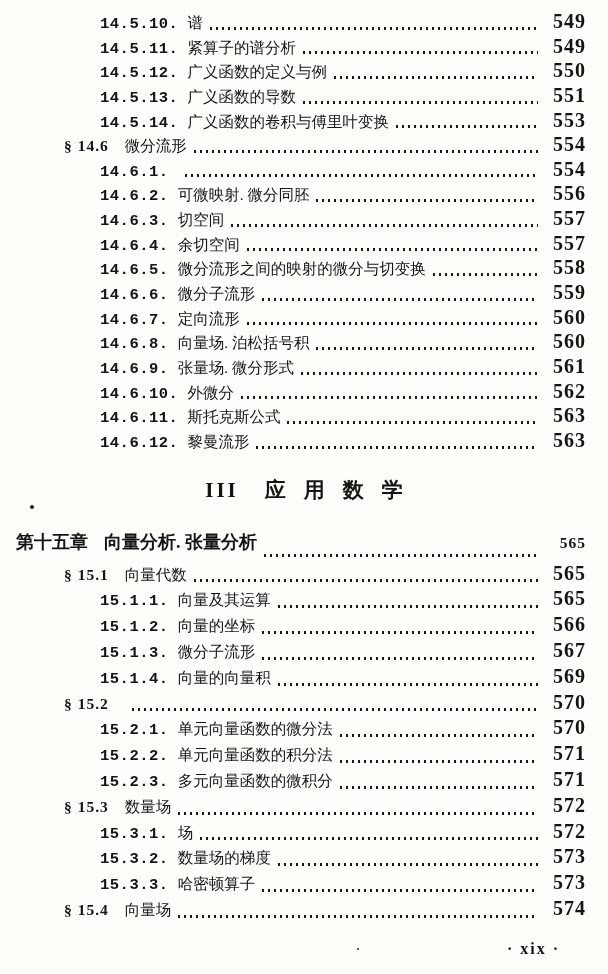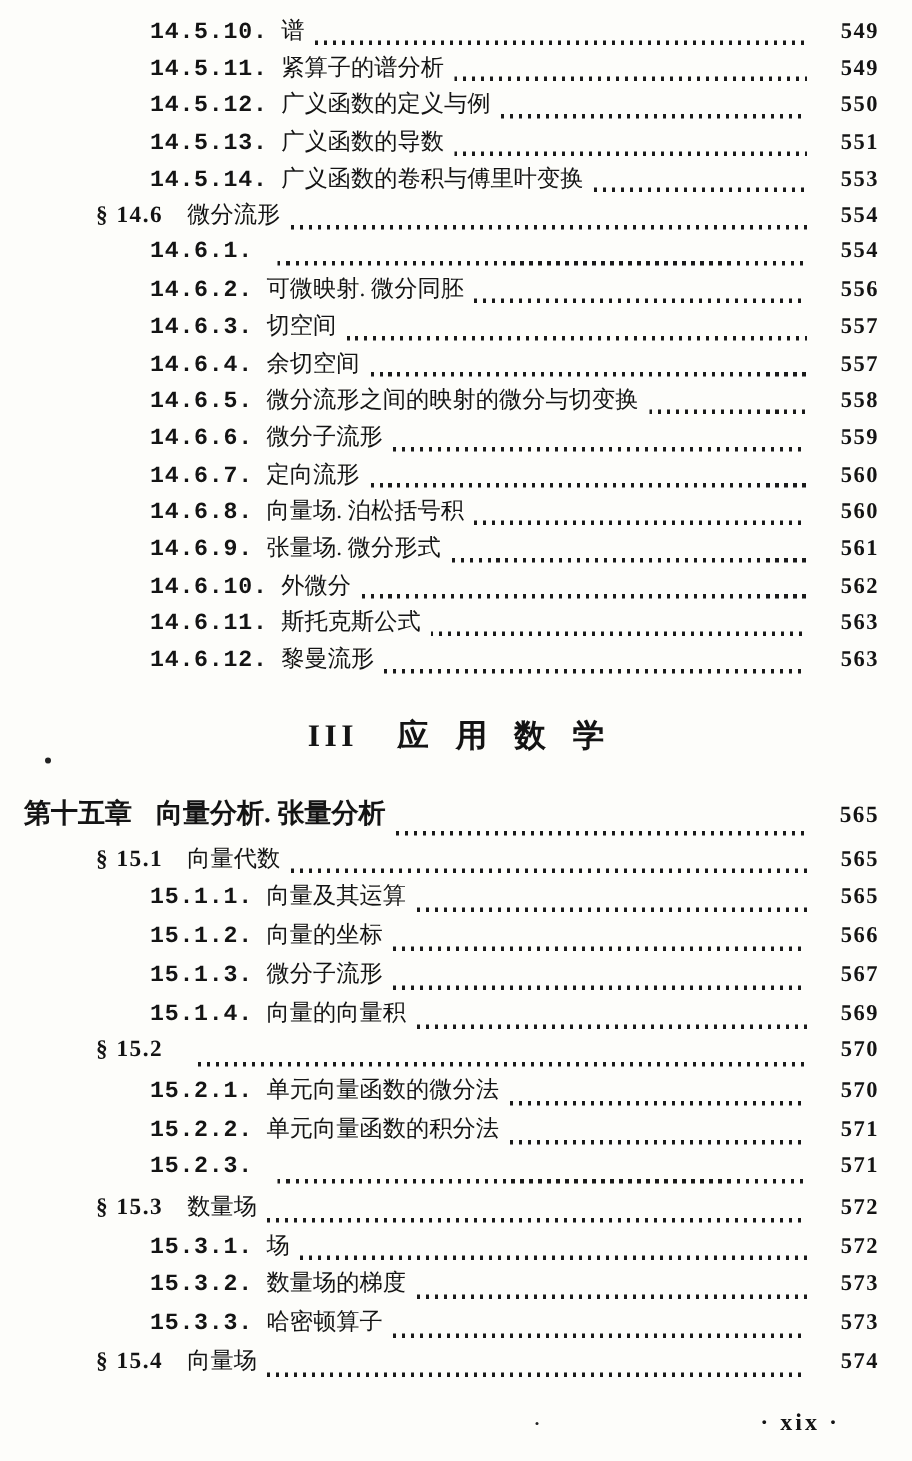--- a/index.html
+++ b/index.html
@@ -34,21 +34,21 @@
   .chapter .title { font-weight:bold; }
   .leader {
     flex:1 1 auto;
     align-self:flex-end;
     height:3px;
     margin:0 8px 5px 7px;
     background-image:repeating-linear-gradient(to right,#1a1a1a 0px,#1a1a1a 2px,transparent 2px,transparent 6px);
   }
   .pageno {
     width:40px; text-align:right;
-    font-weight:600; font-size:15px;
+    font-weight:600; font-size:20px;
     letter-spacing:1px;
   }
   .chapter .pageno { font-size:15.5px; }
   .part-heading {
     margin-top:22px; height:36px;
     text-align:center;
     font-size:21px; font-weight:bold;
     letter-spacing:0;
   }
   .part-roman { letter-spacing:3px; margin-right:26px; }
@@ -230,20 +230,21 @@
         <span class="pageno">570</span>
       </div>
       <div class="toc-row sub">
         <span class="num">15.2.2.</span>
         <span class="title">单元向量函数的积分法</span>
         <span class="leader"></span>
         <span class="pageno">571</span>
       </div>
       <div class="toc-row sub">
         <span class="num">15.2.3.</span>
+        <span class="title">多元向量函数的微积分</span>
         <span class="leader"></span>
         <span class="pageno">571</span>
       </div>
       <div class="toc-row section">
         <span class="num">§ 15.3</span>
         <span class="title">数量场</span>
         <span class="leader"></span>
         <span class="pageno">572</span>
       </div>
       <div class="toc-row sub">

